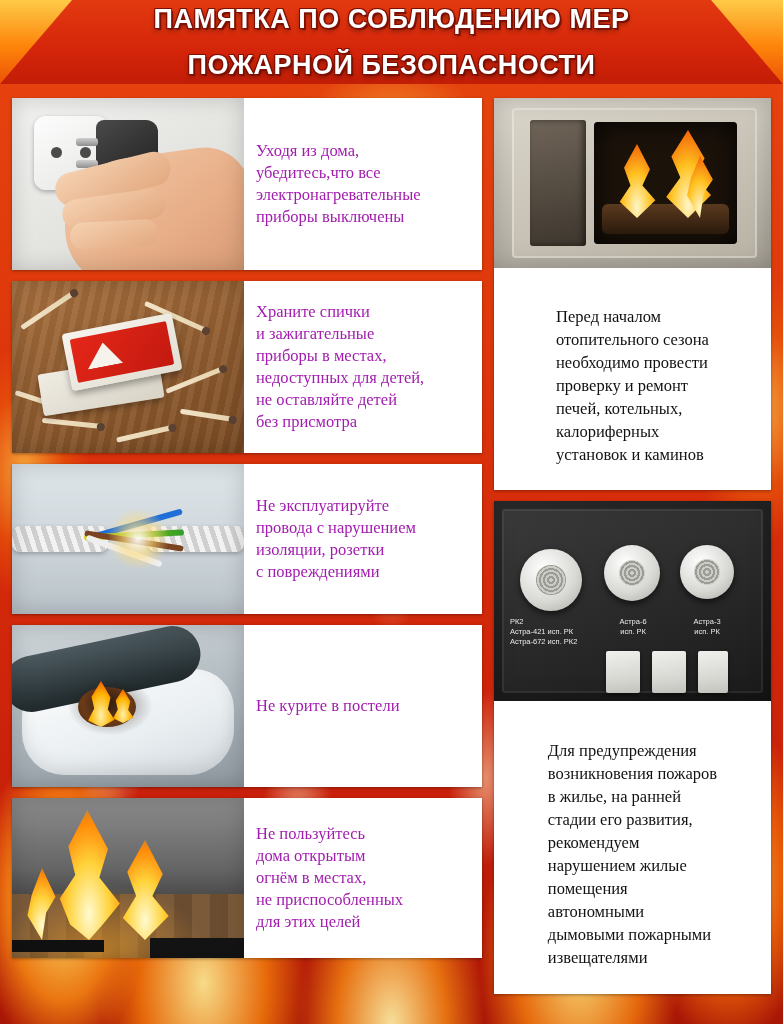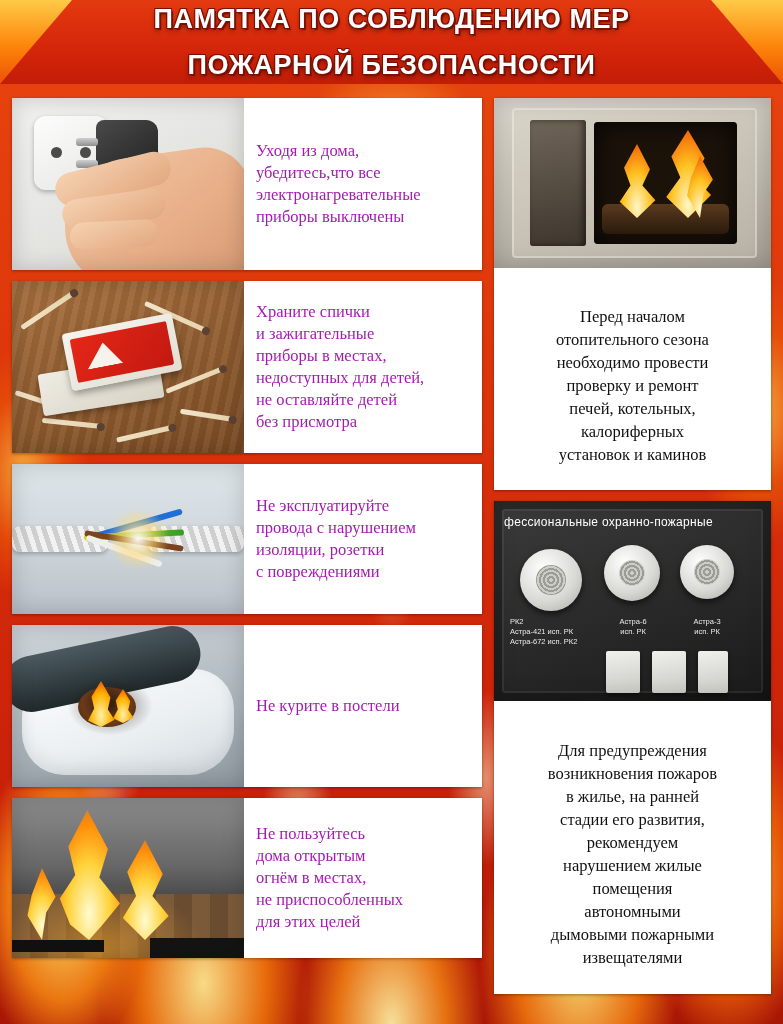--- a/index.html
+++ b/index.html
@@ -156,21 +156,21 @@
     background: #ffffff;
     display: flex;
     flex-direction: column;
     overflow: hidden;
     box-shadow: 0 1px 3px rgba(0,0,0,.35);
   }
   .rblock .photo { position: relative; overflow: hidden; background: #3a3a3a; }
   .rblock .txt {
     flex: 1;
     padding: 22px 6px 10px 6px;
-    text-align: center;
+    text-align: left;
     color: #111;
     font-size: 16.5px;
     line-height: 23px;
     font-family: "Liberation Serif", serif;
     white-space: pre-line;
     display: flex;
     align-items: center;
     justify-content: center;
   }
   .rblock.r1 { height: 392px; }
@@ -548,21 +548,20 @@
 проверку и ремонт
 печей, котельных,
 калориферных
 установок и каминов</div>
       </div>
 
       <div class="rblock r2">
         <div class="photo">
           <div class="ill-panel">
             <div class="board"></div>
-            <div class="banner">фессиональные охранно-пожарные</div>
             <div class="det d1"></div>
             <div class="det d2"></div>
             <div class="det d3"></div>
             <div class="lbl l1">РК2
 Астра-421 исп. РК
 Астра-672 исп. РК2</div>
             <div class="lbl l2">Астра-6
 исп. РК</div>
             <div class="lbl l3">Астра-3
 исп. РК</div>

